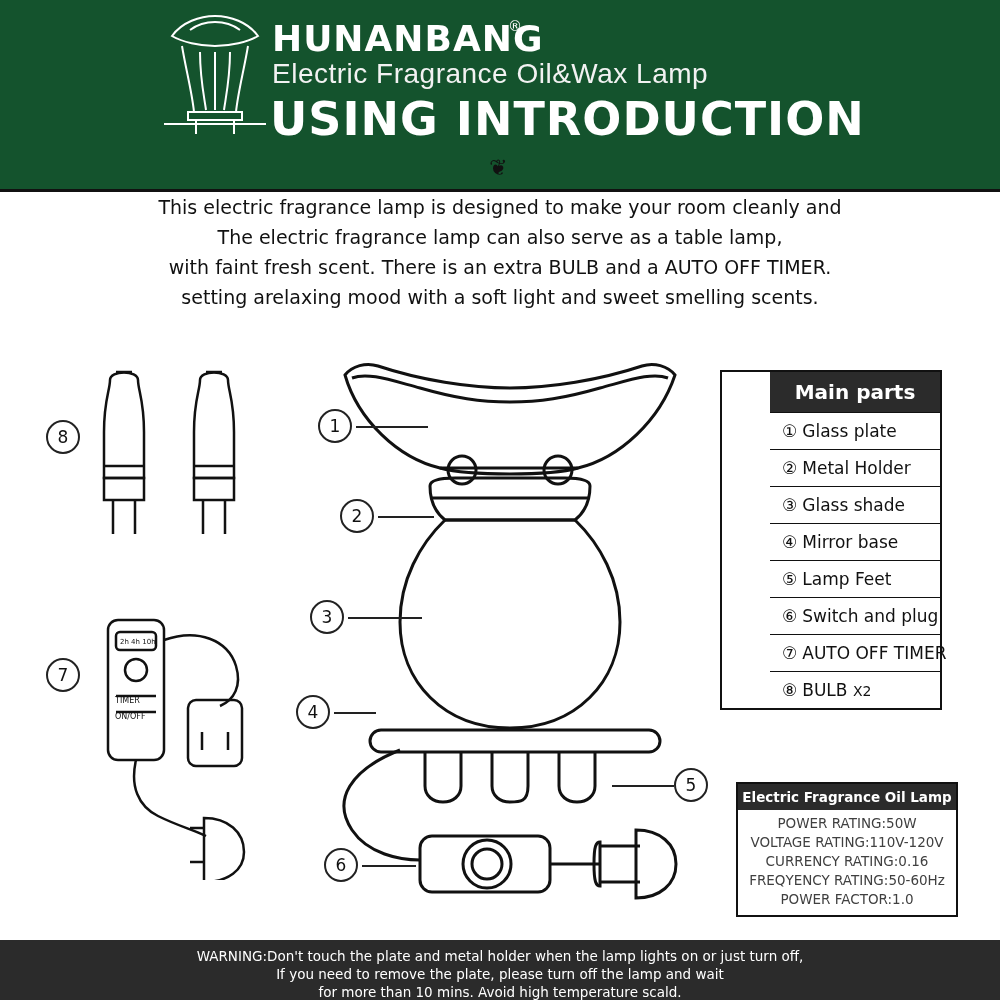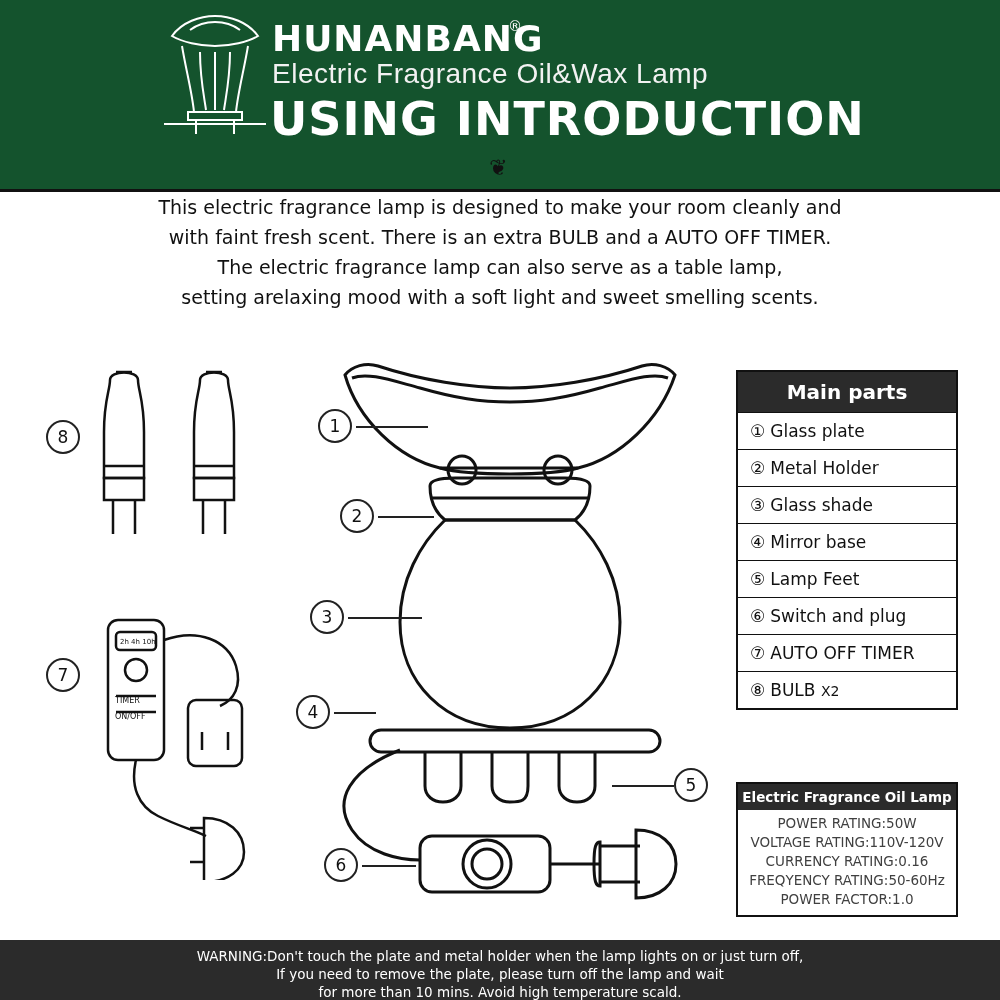--- a/index.html
+++ b/index.html
@@ -130,22 +130,22 @@
     <div class="brand-name">HUNANBANG</div>
     <div class="brand-reg">®</div>
     <div class="subtitle">Electric Fragrance Oil&amp;Wax Lamp</div>
     <div class="bigtitle">USING INTRODUCTION</div>
   </div>
 </div>
 
 <div class="ornament">❦</div>
 <div class="intro">
   <div>This electric fragrance lamp is designed to make your room cleanly and</div>
+  <div>The electric fragrance lamp can also serve as a table lamp,</div>
   <div>with faint fresh scent. There is an extra BULB and a AUTO OFF TIMER.</div>
-  <div>The electric fragrance lamp can also serve as a table lamp,</div>
   <div>setting arelaxing mood with a soft light and sweet smelling scents.</div>
 </div>
 
 <div class="diagram">
 
   <svg width="760" height="610" style="position:absolute;left:0;top:0;">
     <g fill="none" stroke="#111" stroke-width="3">
 
       <path d="M345,45 C352,36 366,32 378,36 C420,50 470,58 510,58 C550,58 600,50 642,36 C654,32 668,36 675,45
                C660,90 620,128 578,138 L440,138 C398,128 358,90 345,45 Z"></path>
@@ -238,21 +238,21 @@
   <div class="leader" style="left:612px; top:455px; width:62px;"></div>
   <div class="callout" style="left:674px; top:438px;">5</div>
 
   <div class="leader" style="left:362px; top:535px; width:54px;"></div>
   <div class="callout" style="left:324px; top:518px;">6</div>
 
   <div class="callout" style="left:46px; top:328px;">7</div>
 
   <div class="callout" style="left:46px; top:90px;">8</div>
 
-  <div class="parts-panel" style="left:736px; top:40px;">
+  <div class="parts-panel" style="left:720px; top:40px;padding-left:48px;">
     <div class="parts-head">Main parts</div>
     <ul class="parts-list">
       <li><span class="num">①</span><span>Glass plate</span></li>
       <li><span class="num">②</span><span>Metal Holder</span></li>
       <li><span class="num">③</span><span>Glass shade</span></li>
       <li><span class="num">④</span><span>Mirror base</span></li>
       <li><span class="num">⑤</span><span>Lamp Feet</span></li>
       <li><span class="num">⑥</span><span>Switch and plug</span></li>
       <li><span class="num">⑦</span><span>AUTO OFF TIMER</span></li>
       <li><span class="num">⑧</span><span>BULB</span> <span class="small-x2">X2</span></li>

